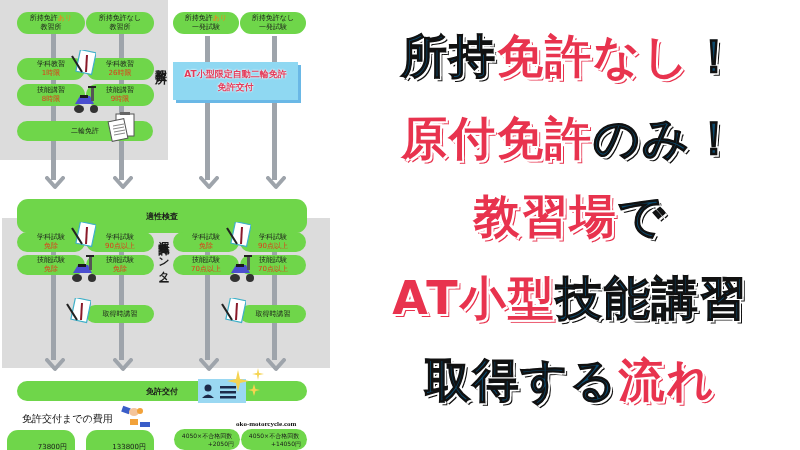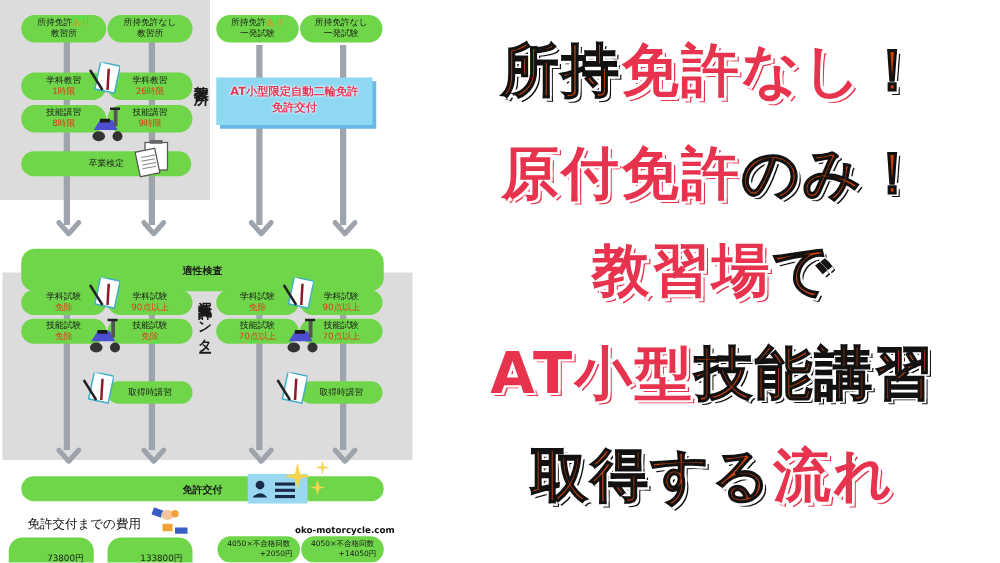--- a/index.html
+++ b/index.html
@@ -7,23 +7,23 @@
   .gray-panel { position: absolute; background: #dcdcdc; }
   .pill { position: absolute; background: #6fd64a; border-radius: 11px; display: flex; flex-direction: column; align-items: center; justify-content: center; font-size: 7px; line-height: 9px; color: #1a1a1a; text-align: center; white-space: nowrap; }
   .pill .red { color: #e03a1a; }
   .pill .orange { color: #f08020; }
   .vline { position: absolute; width: 5px; background: #9ea4ab; }
   .arrow { position: absolute; width: 0; height: 0; }
   .arrow svg { position: absolute; left: -8px; top: 0; }
   .vert-label { position: absolute; writing-mode: vertical-rl; font-size: 12px; color: #1a1a1a; letter-spacing: 1px; font-weight: bold; }
   .banner { position: absolute; left: 173px; top: 62px; width: 125px; height: 38px; background: #8fd8f2; box-shadow: 3px 3px 0 #6ab8e6; display: flex; flex-direction: column; align-items: center; justify-content: center; font-size: 9px; font-weight: bold; color: #e23b5a; line-height: 13px; text-shadow: 0 0 2px #fff, 0 0 2px #fff; }
   .headline { position: absolute; left: 340px; width: 460px; text-align: center; font-size: 46px; font-weight: bold; line-height: 56px; letter-spacing: 2px; font-family: "DejaVu Sans", sans-serif; }
-  .hl-black { color: #c2410c; -webkit-text-stroke: 1px #111; text-shadow: 2px 2px 0 #fff, -2px -2px 0 #fff, 2px -2px 0 #fff, -2px 2px 0 #fff, 3px 3px 0 #111; }
+  .hl-black { color: #0c4a6e; -webkit-text-stroke: 1px #111; text-shadow: 2px 2px 0 #fff, -2px -2px 0 #fff, 2px -2px 0 #fff, -2px 2px 0 #fff, 3px 3px 0 #111; }
   .hl-red { color: #e8334e; text-shadow: 2px 2px 0 #fff, -2px -2px 0 #fff, 2px -2px 0 #fff, -2px 2px 0 #fff, 3px 3px 0 #e8334e; }
-  .small-text { position: absolute; font-size: 8px; color: #111; white-space: nowrap; }
+  .small-text { position: absolute; font-size: 8px; color: #111; white-space: nowrap; font-family: Liberation Serif, serif; }
   .icon { position: absolute; }
 </style>
 </head>
 <body>
 
 <div>
 
   <div class="gray-panel" style="left:0;top:0;width:168px;height:160px;"></div>
   <div class="gray-panel" style="left:2px;top:218px;width:328px;height:150px;"></div>
 
@@ -106,21 +106,21 @@
   </div>
   <div class="pill" style="left:17px;top:84px;width:68px;height:22px;">
     <div>技能講習</div>
     <div class="red">8時限</div>
   </div>
   <div class="pill" style="left:86px;top:84px;width:68px;height:22px;">
     <div>技能講習</div>
     <div class="red">9時限</div>
   </div>
   <div class="pill" style="left:17px;top:121px;width:136px;height:20px;">
-    <div>卒業検定</div>
+    <div>二輪免許</div>
   </div>
   <div class="vert-label" style="left:152px;top:60px;">教習所</div>
 
   <svg class="icon" style="left:70px;top:50px;" width="26" height="28" viewBox="0 0 26 28">
       <rect x="8" y="1" width="16" height="22" transform="rotate(12 16 12)" fill="#fff" stroke="#3fb0c8" stroke-width="1.2"></rect>
       <line x1="2" y1="6" x2="12" y2="22" stroke="#222" stroke-width="2"></line>
       <line x1="17" y1="5" x2="16" y2="22" stroke="#8a1a2a" stroke-width="2"></line>
     </svg>
 
   <svg class="icon" style="left:72px;top:84px;" width="28" height="30" viewBox="0 0 28 30">

